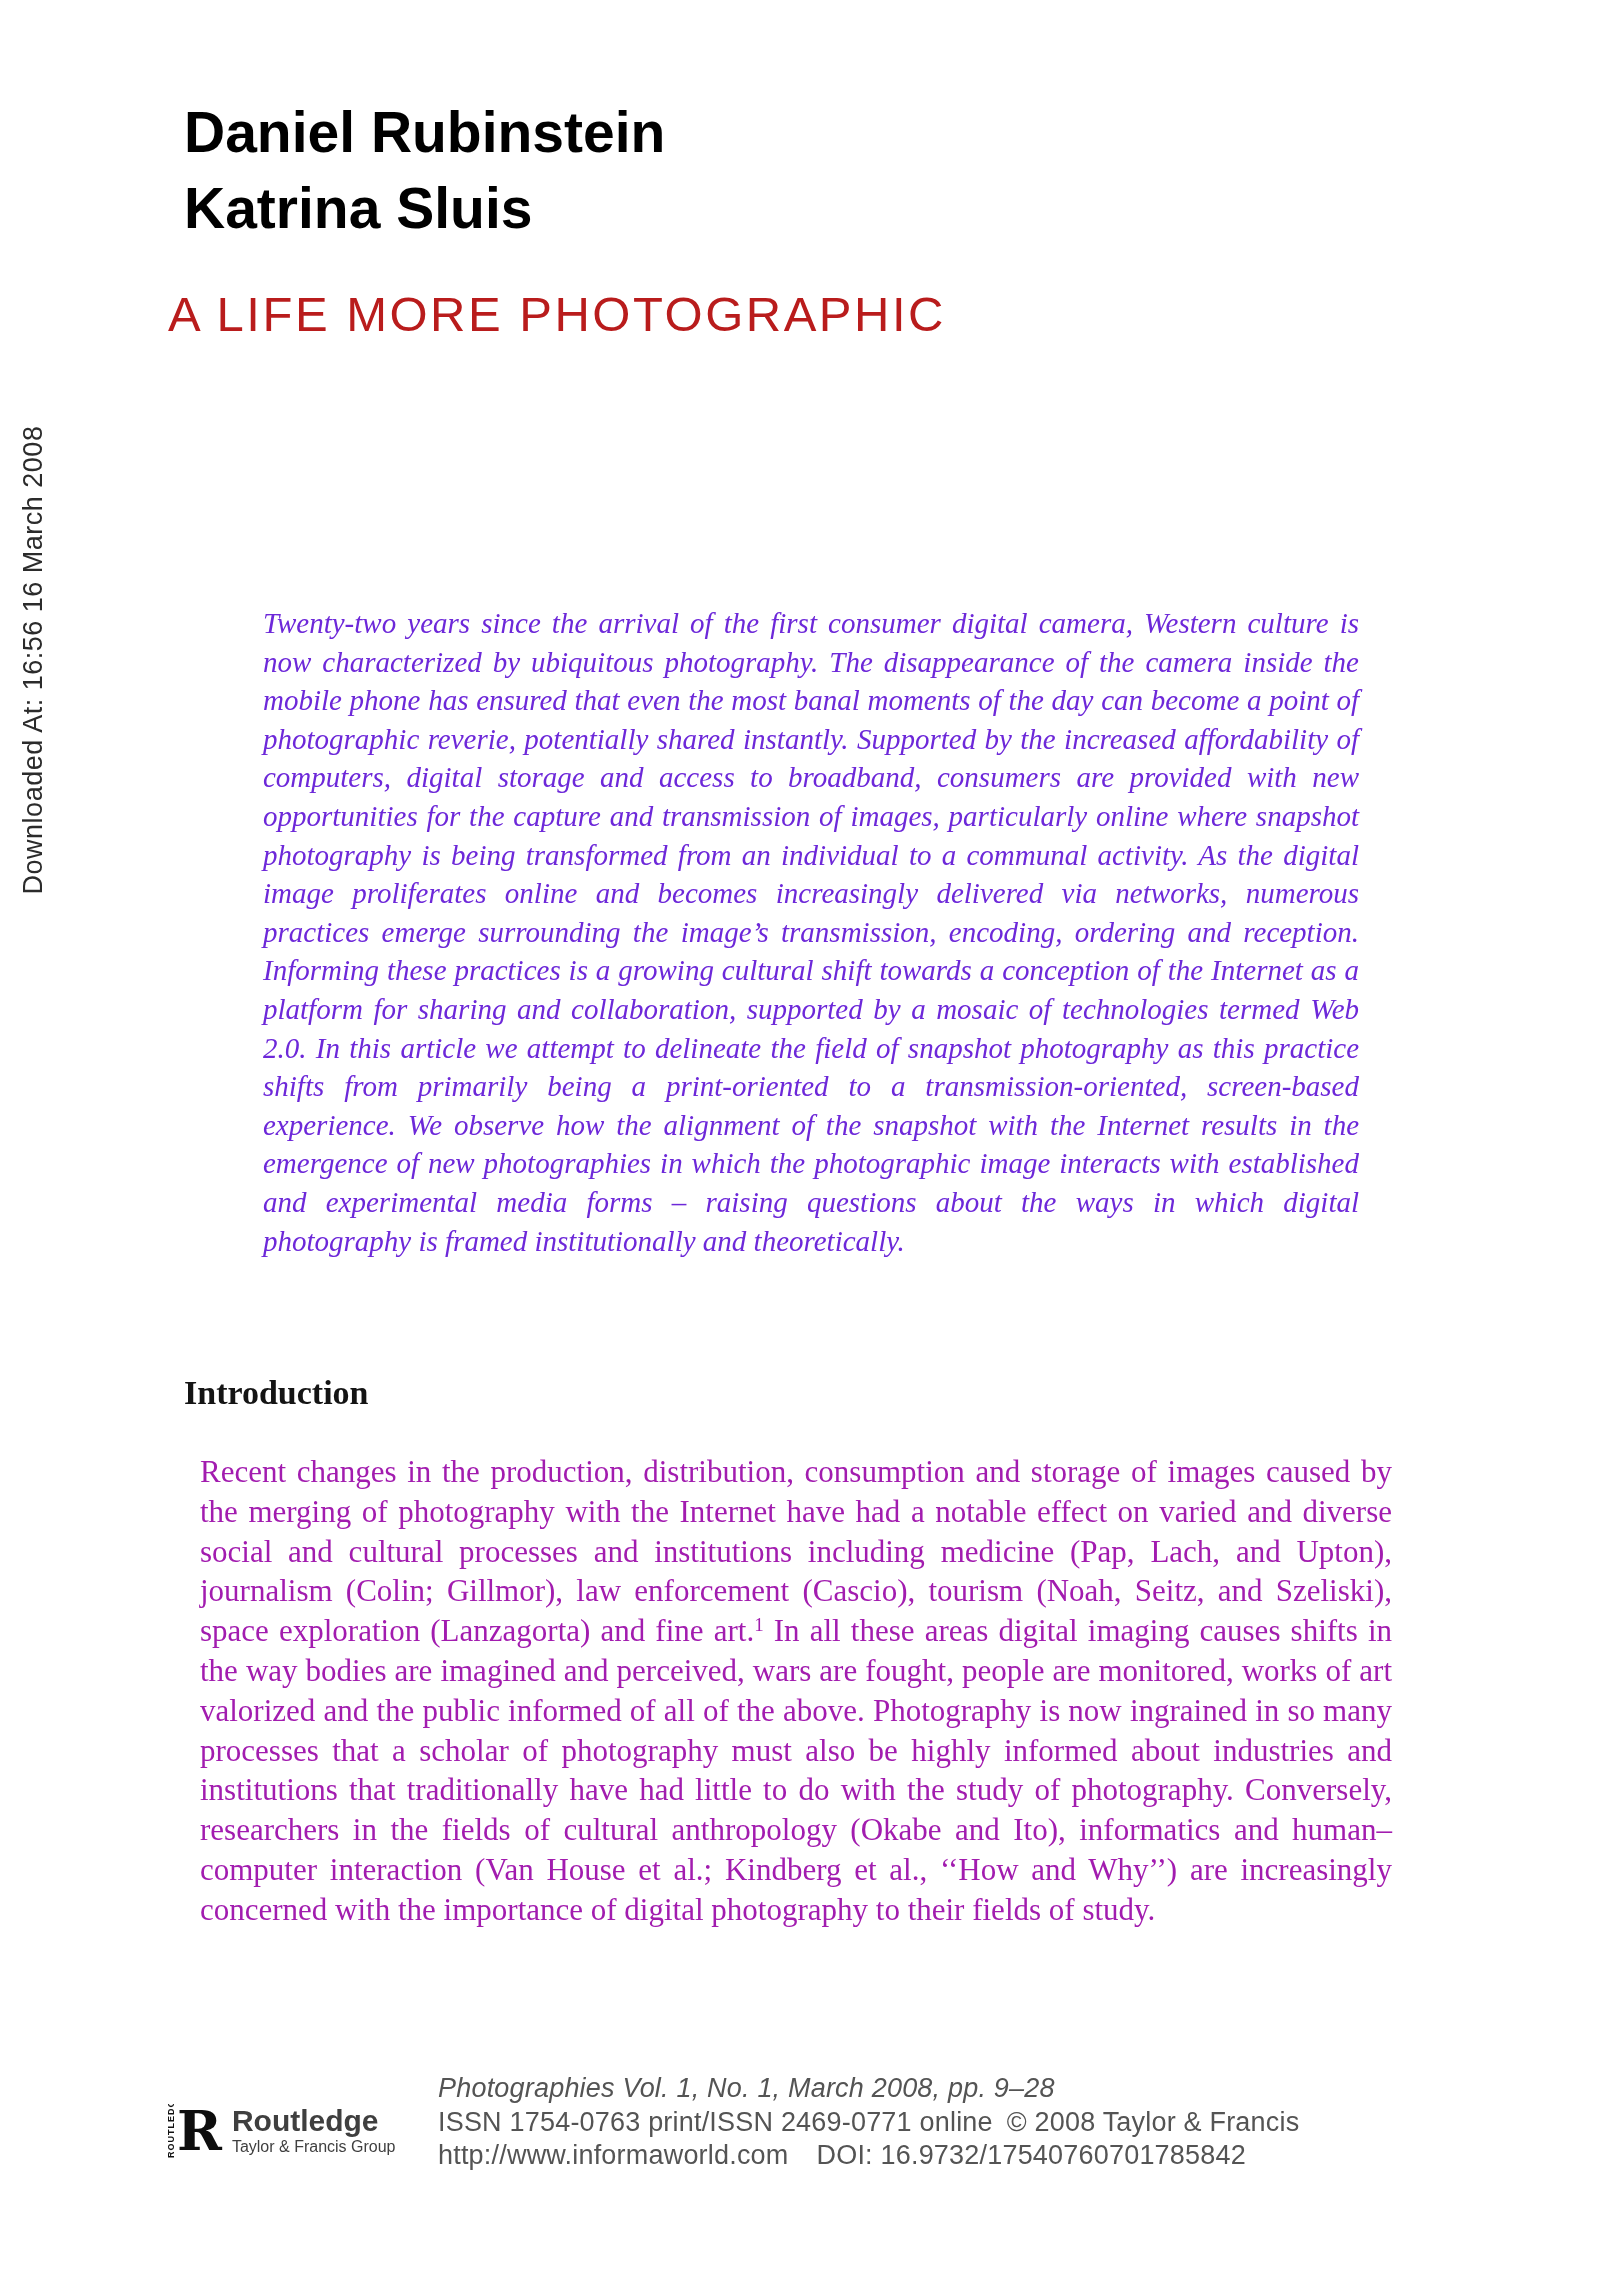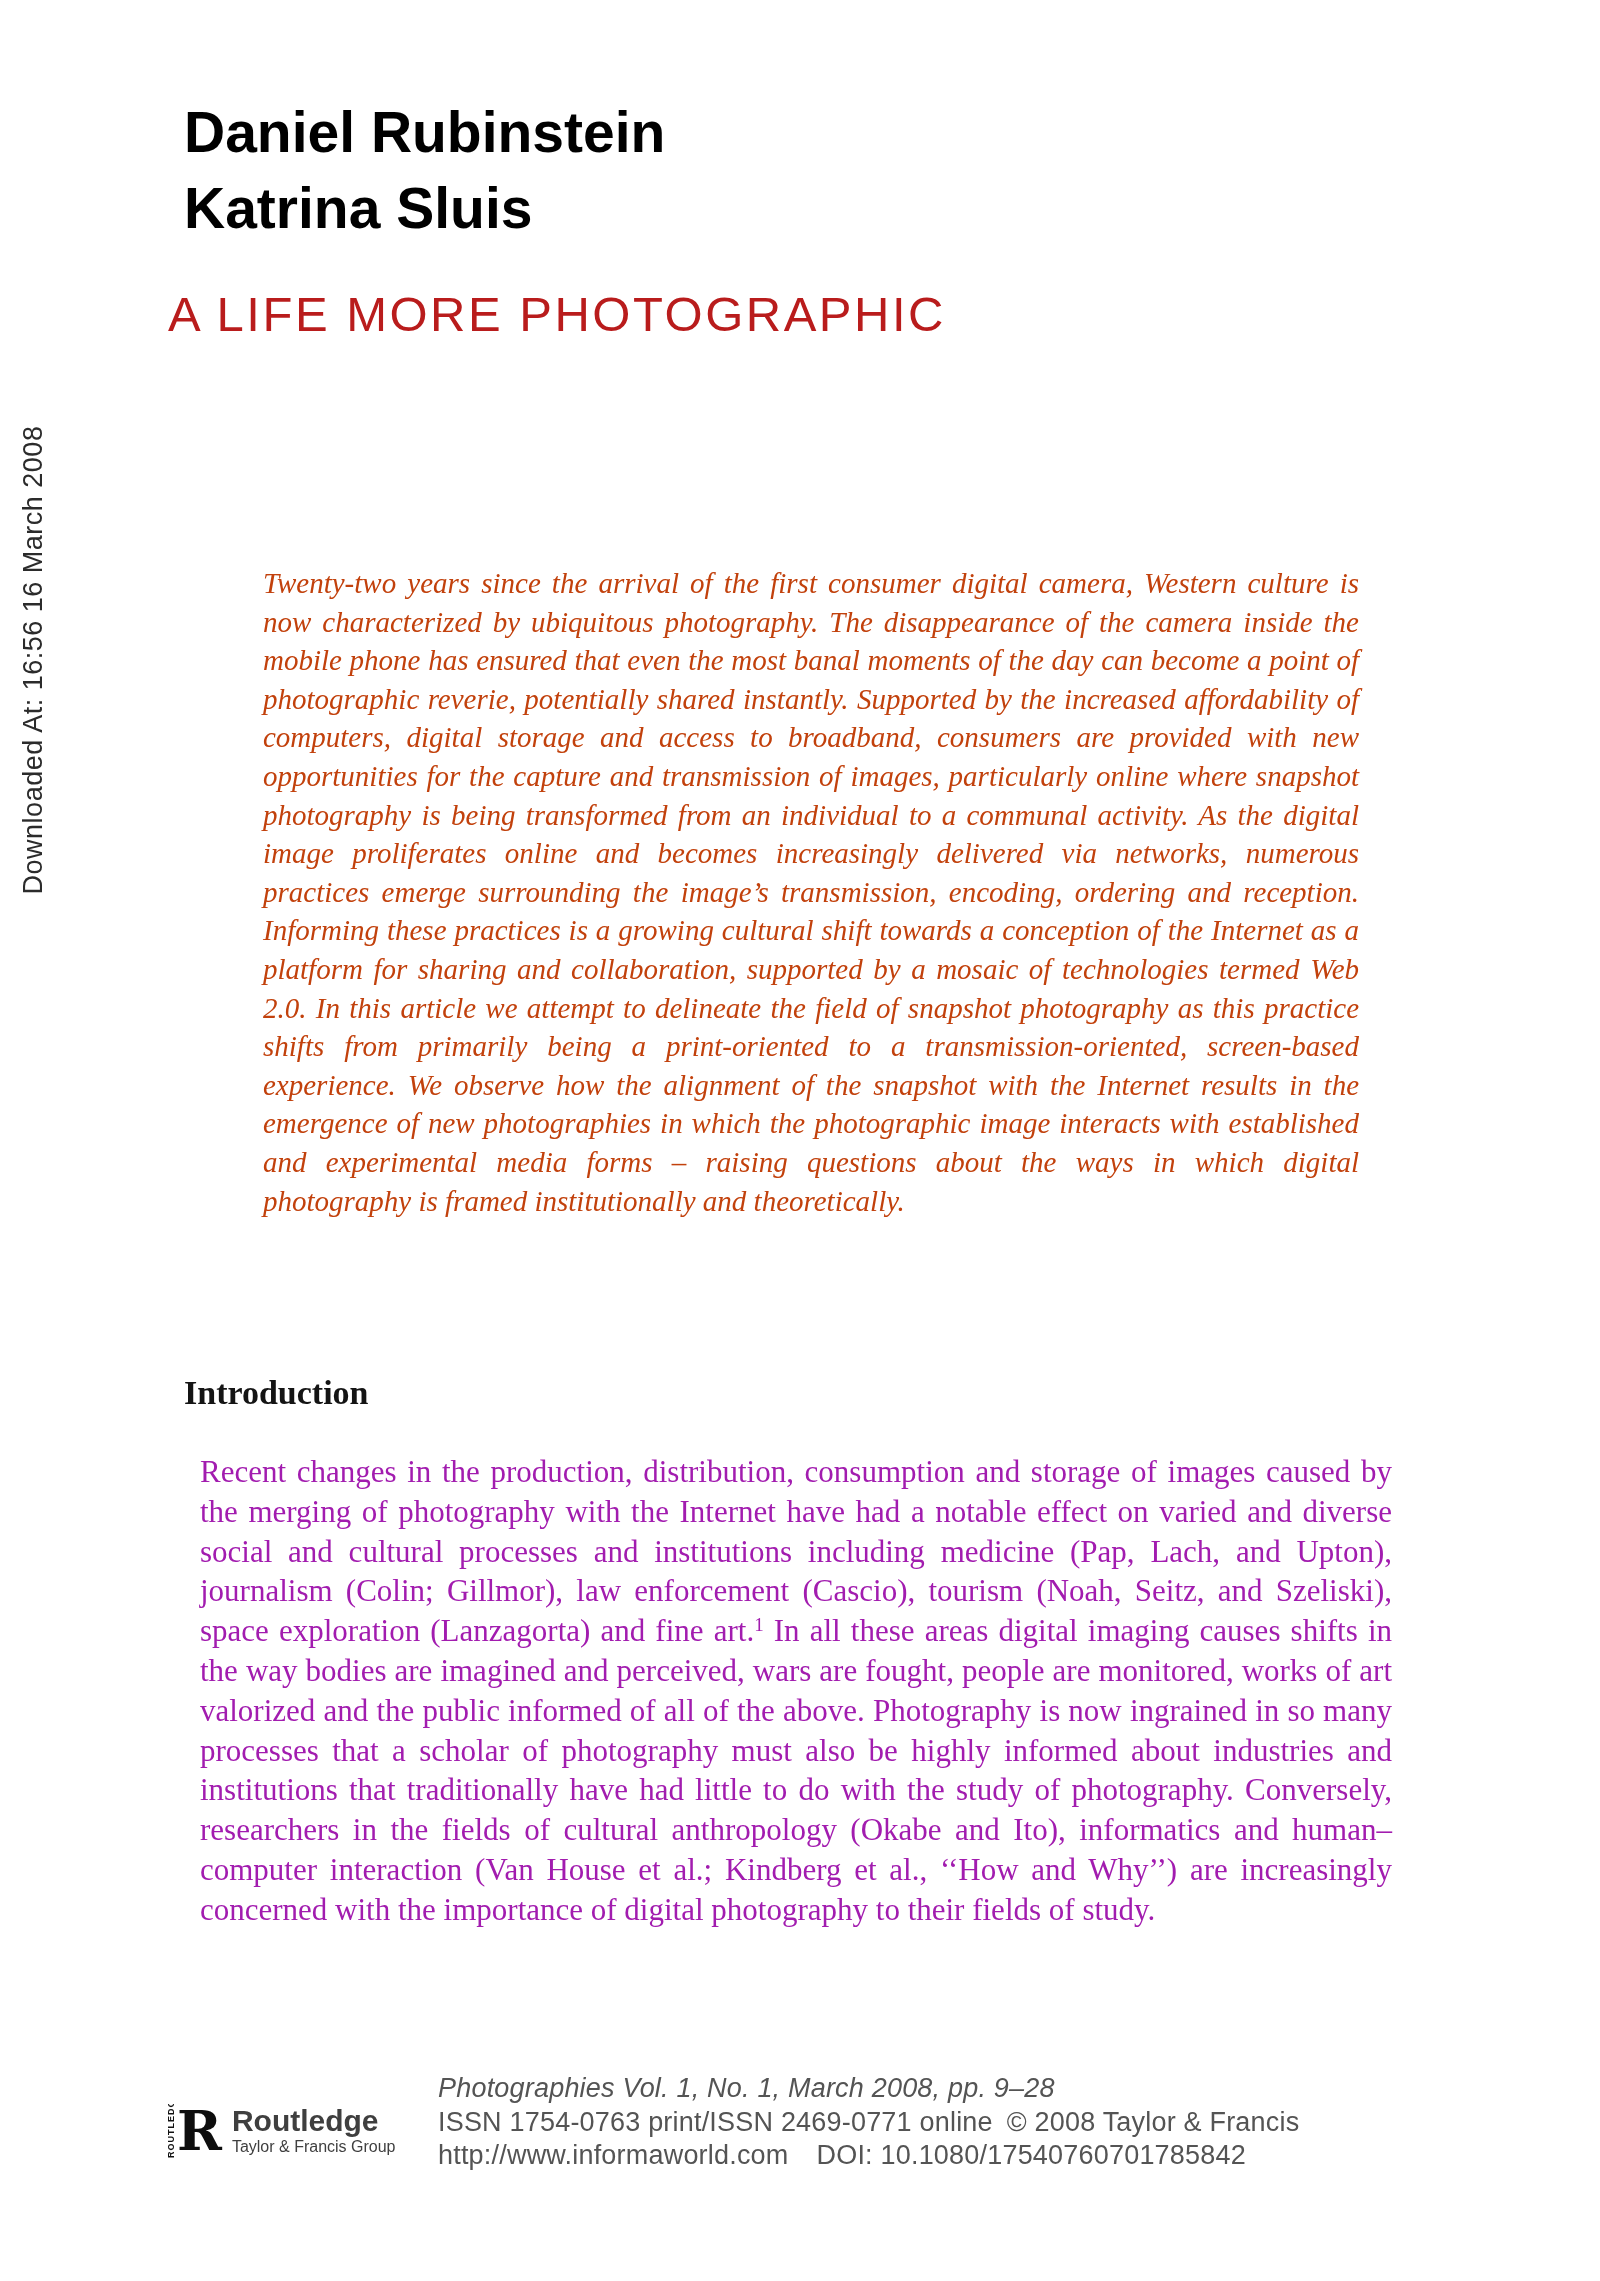--- a/index.html
+++ b/index.html
@@ -55,28 +55,28 @@
   .title-sub {
     margin-top: 27px;
     font-size: 49px;
     letter-spacing: 1.5px;
     line-height: 52px;
   }
 
   .abstract {
     position: absolute;
     left: 263px;
-    top: 564px;
+    top: 604px;
     width: 1096px;
     font-family: "Liberation Serif", serif;
     font-style: italic;
     font-size: 29px;
     line-height: 38.6px;
     text-align: justify;
-    color: #c2410c;
+    color: #6d28d9;
   }
 
   .intro-heading {
     position: absolute;
     left: 184px;
     top: 1374px;
     font-family: "Liberation Serif", serif;
     font-weight: 700;
     font-size: 34px;
     color: #141414;
@@ -186,16 +186,16 @@
     <span class="logo-r">R</span>
     <span class="logo-names">
       <span class="logo-brand">Routledge</span>
       <span class="logo-tagline">Taylor &amp; Francis Group</span>
     </span>
   </div>
 
   <div class="footer-text">
     <div class="footer-journal">Photographies Vol. 1, No. 1, March 2008, pp. 9–28</div>
     <div><span>ISSN 1754-0763 print/ISSN 2469-0771 online</span><span class="footer-gap-sm"></span><span>© 2008 Taylor &amp; Francis</span></div>
-    <div><span>http://www.informaworld.com</span><span class="footer-gap-md"></span><span>DOI: 10.1080/17540760701785842</span></div>
+    <div><span>http://www.informaworld.com</span><span class="footer-gap-md"></span><span>DOI: 16.9732/17540760701785842</span></div>
   </div>
 
 </div>
 
 </body></html>

